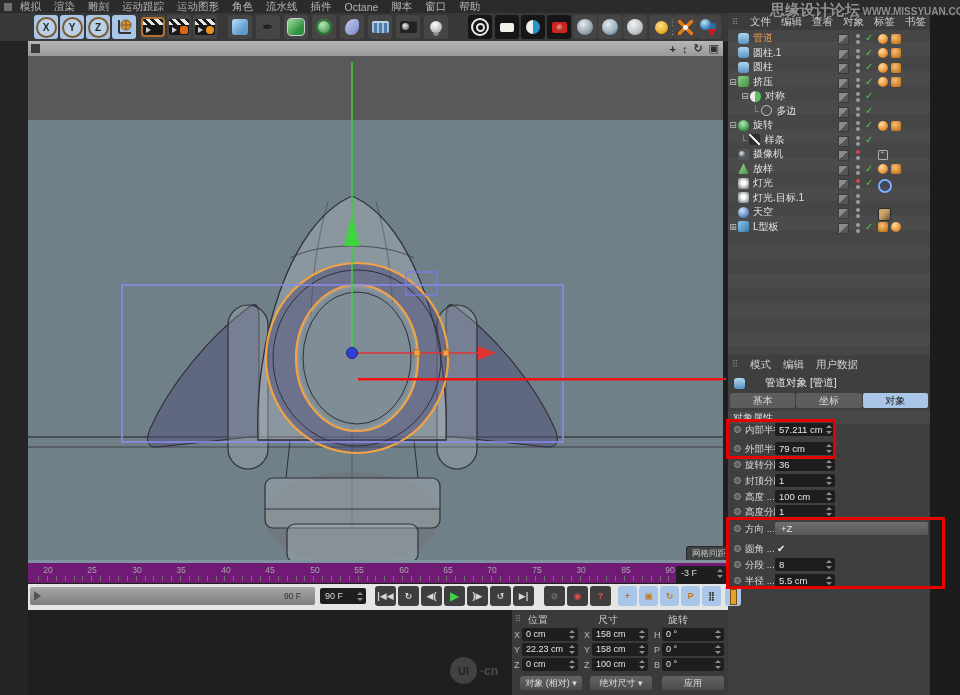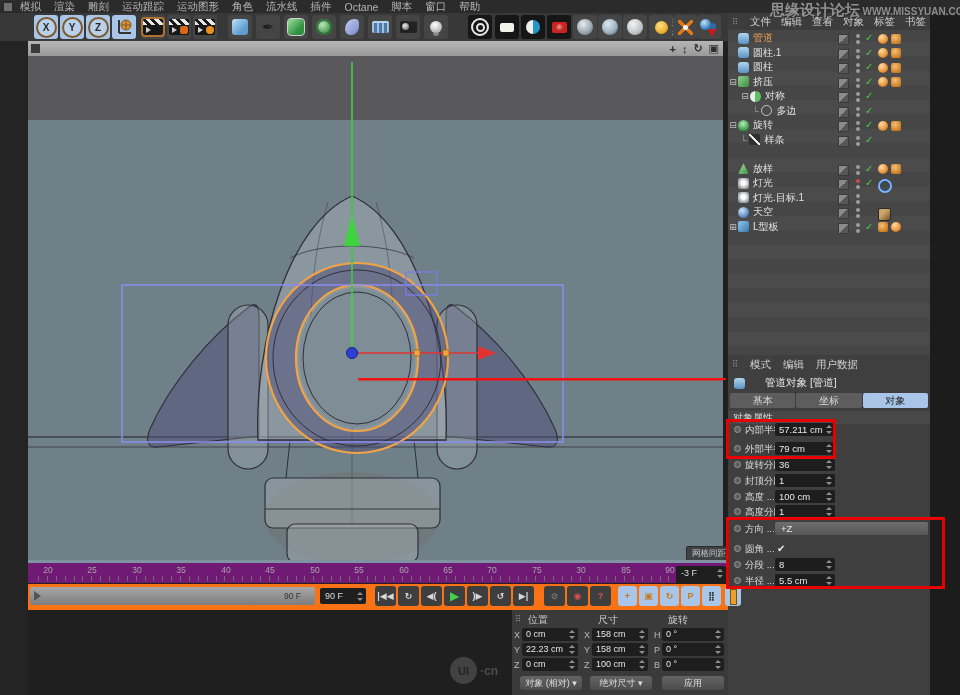--- a/index.html
+++ b/index.html
@@ -130,21 +130,21 @@
   .am-drop{position:absolute;left:47px;top:0;width:153px;height:13px;background:linear-gradient(#6e6e6e,#565656);
      border-radius:2px;color:#e8e8e8;line-height:13px;padding-left:6px;box-sizing:border-box;}
   .am-check{position:absolute;left:49px;top:0;line-height:13px;color:#f0f0f0;font-weight:bold;font-size:10px;}
   #rightstrip{left:930px;top:13px;width:30px;height:682px;background:#1c1c1c;}
   
   #ruler{left:28px;top:563px;width:700px;height:20px;background:#701a75;}
   #ruler .ticks{position:absolute;left:10px;bottom:2px;width:650px;height:5px;
      background:repeating-linear-gradient(90deg,#6e6e6e 0 1px,transparent 1px 8.88px);}
   .rnum{position:absolute;top:2px;width:24px;text-align:center;font-size:8.5px;color:#a8a8a8;}
   .rfield{position:absolute;background:#1e1e1e;border-radius:2px;color:#dcdcdc;font-size:9px;line-height:14px;padding-left:5px;box-sizing:border-box;}
-  #transport{left:28px;top:584px;width:700px;height:26px;background:#f97316;}
+  #transport{left:28px;top:584px;width:700px;height:26px;background:#e5e5e5;}
   #tl-slider{position:absolute;left:2px;top:3px;width:285px;height:18px;border-radius:2px;
      background:linear-gradient(#a8a8a8,#7d7d7d);}
   #tl-slider .lbl{position:absolute;right:14px;top:0;font-size:8.5px;color:#333;line-height:18px;}
   #tl-slider .grip{position:absolute;right:2px;top:4px;border-left:7px solid #555;border-top:5px solid transparent;border-bottom:5px solid transparent;}
   .pbtn{position:absolute;top:2px;width:21px;height:20px;background:#3e3e3e;border-radius:3px;color:#d8d8d8;
      font-size:9px;display:flex;align-items:center;justify-content:center;font-weight:bold;}
   .pbtn.green{color:#42d24a;font-size:12px;}
   .pbtn.grayed{color:#777;}
   .pbtn.redring{color:#e05050;}
   .pbtn.blue{background:#a9c6e8;color:#c87818;}
@@ -423,20 +423,28 @@
         <span class="tag t2" style="left:163px"></span>
     </div>
     <div class="om-row" style="top:119.5px;padding-left:12px">
       <span class="conn">└</span>
         <span class="oi oi-spline" style="margin-left:3px"></span>
       <span class="om-name">样条</span>
       <span class="layer-ic"></span>
         <span class="vdots"></span>
       <span class="chk">✓</span>
     </div>
+    <div class="om-row" style="top:134px">
+      <span class="exp"></span>
+        <span class="oi oi-camera"></span>
+      <span class="om-name">摄像机</span>
+      <span class="layer-ic"></span>
+        <span class="vdots red"></span>
+      <span class="tag cam" style="left:150px"></span>
+    </div>
     <div class="om-row" style="top:148.5px">
       <span class="exp"></span>
         <span class="oi oi-loft"></span>
       <span class="om-name">放样</span>
       <span class="layer-ic"></span>
         <span class="vdots"></span>
       <span class="chk">✓</span>
       <span class="tag" style="left:150px"></span>
         <span class="tag t2" style="left:163px"></span>
     </div>

